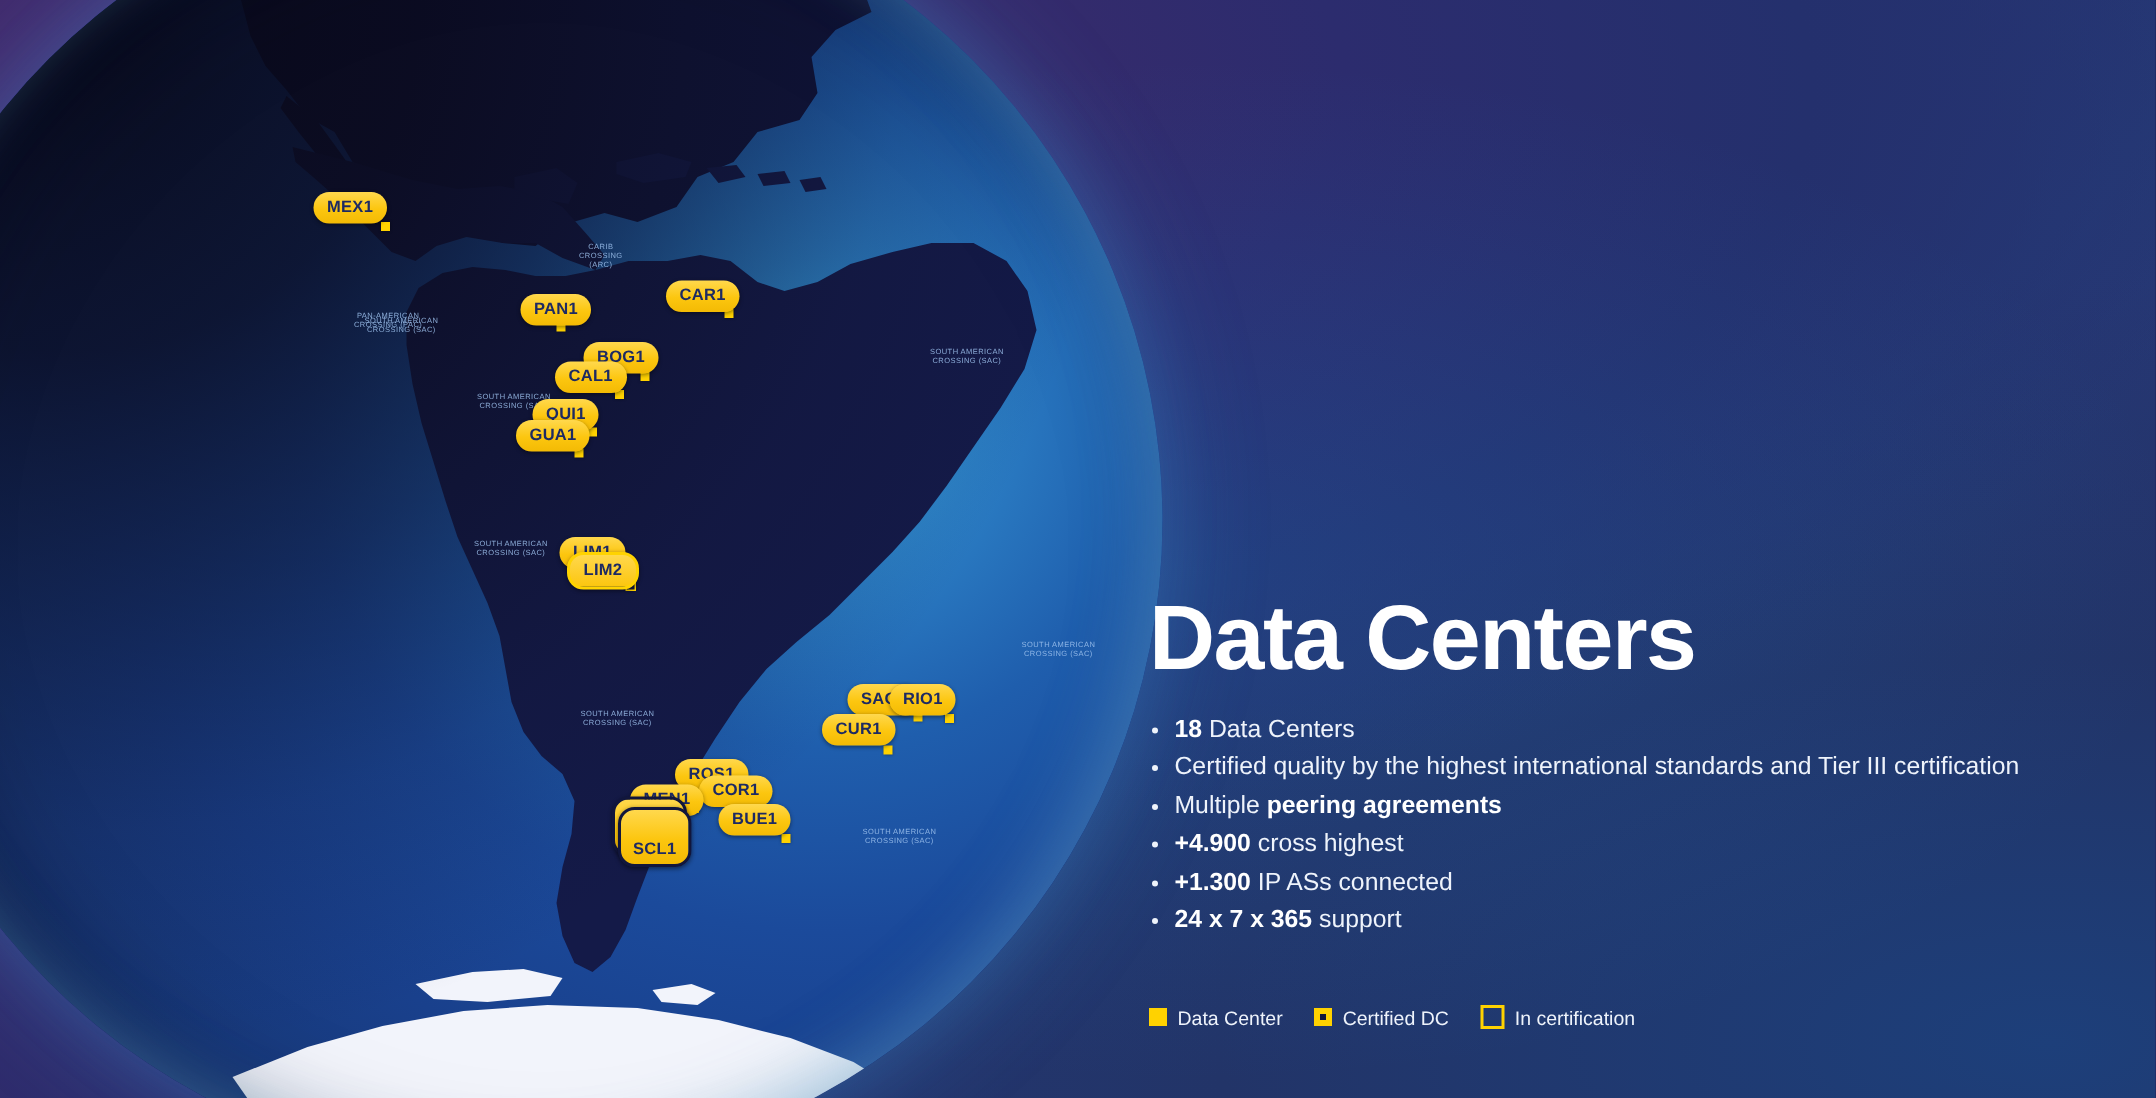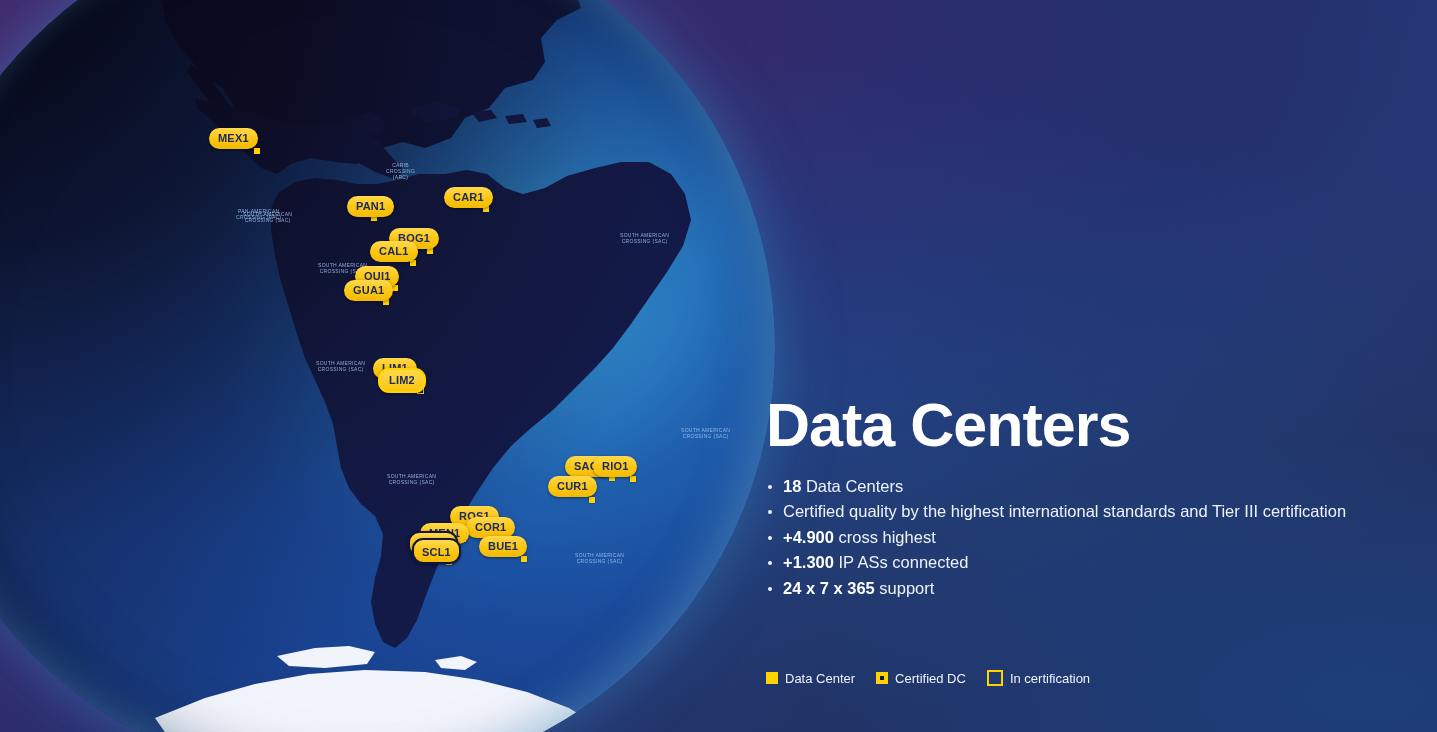--- a/index.html
+++ b/index.html
@@ -65,21 +65,21 @@
   }
 
   
   .dc{
     position:absolute;
     background:linear-gradient(180deg,#ffd84d 0%,#fcc60f 55%,#f3ba04 100%);
     color:#1d2a63;font-weight:700;font-size:11px;letter-spacing:.2px;
     padding:4px 9px 5px;border-radius:11px;white-space:nowrap;
     box-shadow:0 1px 3px rgba(0,0,0,.45);
   }
-  .dc.multi{border:2px solid #11163c;padding:6px 8px 4px;}
+  .dc.multi{border:2px solid #11163c;padding:20px 8px 4px;}
   .dc.constr{border:2px solid #ffd300;background:linear-gradient(180deg,#ffd84d 0%,#fcc60f 100%);}
   .marker{
     position:absolute;width:6px;height:6px;background:#ffd200;
     box-shadow:0 0 2px rgba(0,0,0,.5);
   }
   .marker.hollow{background:transparent;border:1.5px solid #ffd200;width:5px;height:5px;}
 
   
   .panel{position:absolute;left:766px;top:395px;width:660px;}
   .panel h1{
@@ -223,20 +223,21 @@
       <div class="dc multi" style="left: 408px; top: 531px; z-index: 26;">SAN1</div>
       <span class="marker" style="left: 446px; top: 559px;"></span>
       <div class="dc multi" style="left: 412px; top: 538px; z-index: 27;">SCL1</div>
     </div>
 
   <div class="panel">
     <h1>Data Centers</h1>
     <ul class="facts" id="facts">
         <li><b>18</b><span> Data Centers</span></li>
         <li><span>Certified quality by the highest international standards and Tier III certification</span></li>
+        <li><span>Multiple </span><b>peering agreements</b></li>
         <li><b>+4.900</b><span> cross highest</span></li>
         <li><b>+1.300</b><span> IP ASs connected</span></li>
         <li><b>24 x 7 x 365</b><span> support</span></li>
       </ul>
   </div>
 
   <div class="legend" id="legend">
       <div class="lg">
         <span class="sw"></span>
         <span>Data Center</span>

